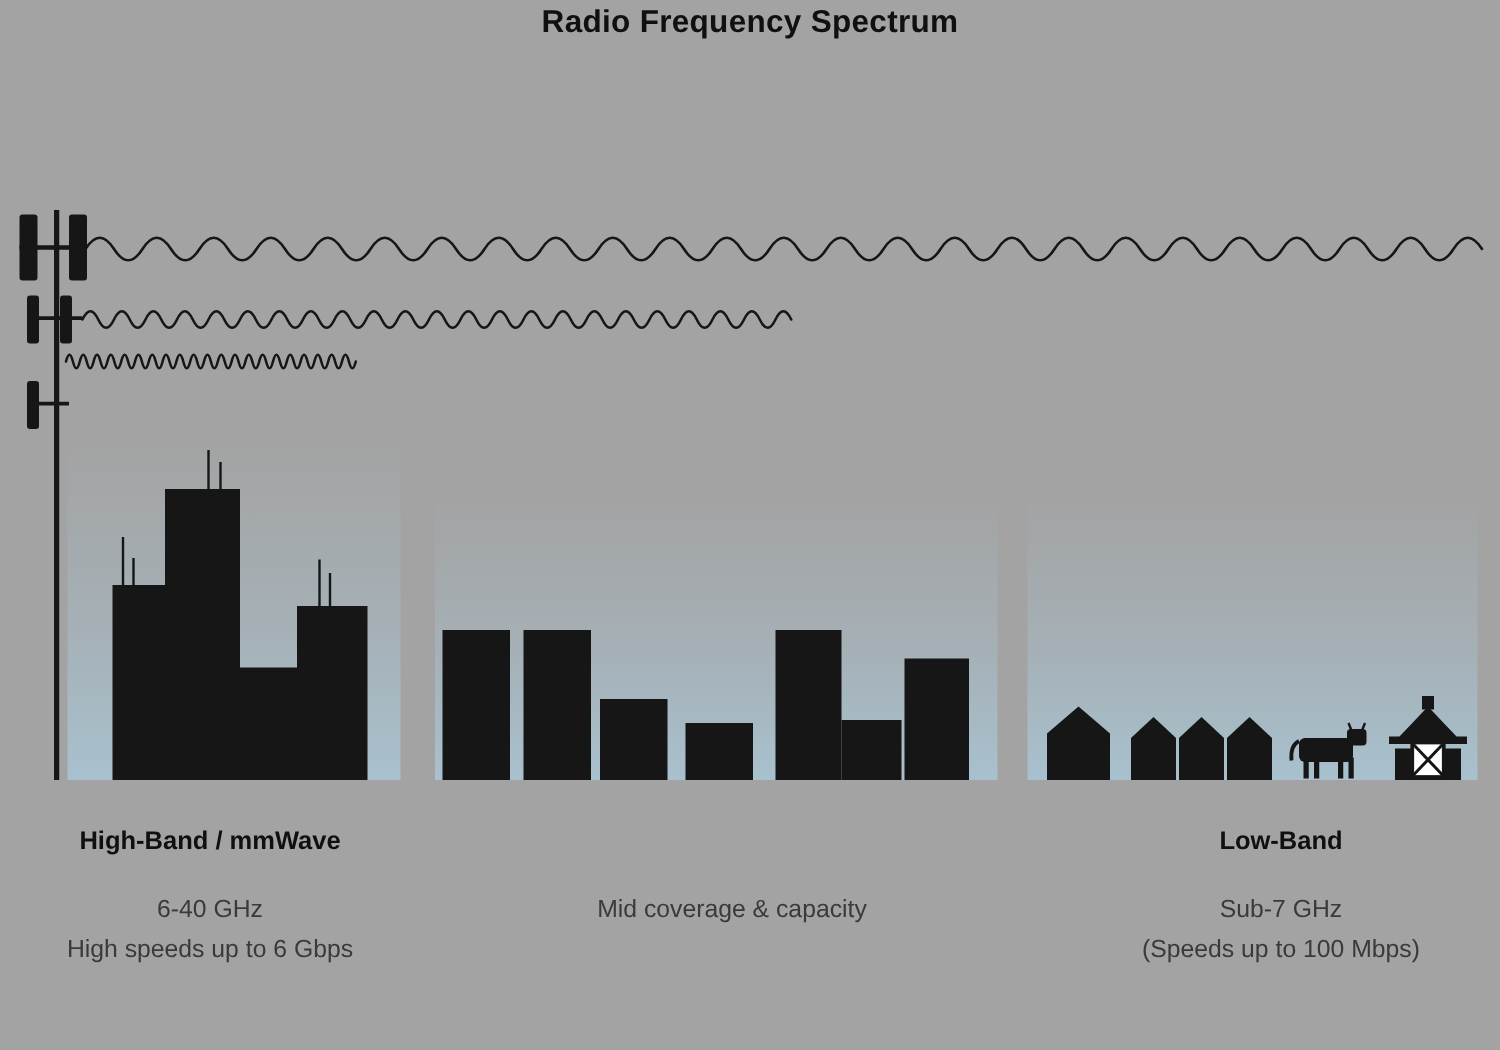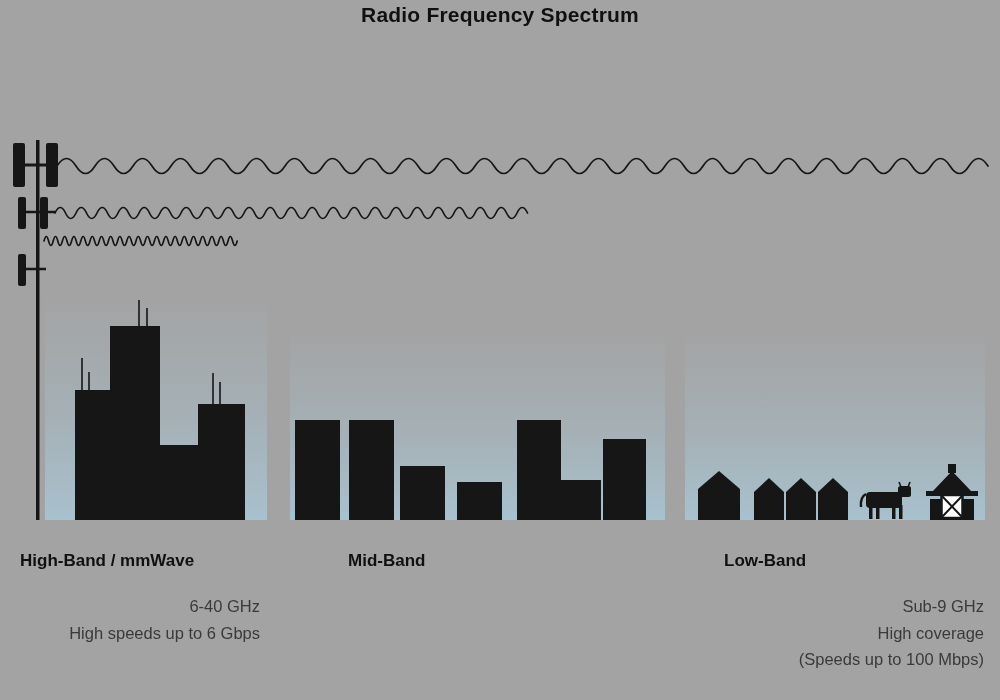--- a/index.html
+++ b/index.html
@@ -6,25 +6,25 @@
   .canvas{
     position:relative;width:1000px;height:700px;background:#a3a3a3;
     font-family:"Liberation Sans","DejaVu Sans",sans-serif;overflow:hidden;
   }
   .title{
     position:absolute;top:3px;left:0;width:1000px;text-align:center;
     font-size:21px;font-weight:700;color:#101010;letter-spacing:.2px;
   }
   svg{position:absolute;top:0;left:0;}
   .band-label{
-    position:absolute;top:551px;
+    position:absolute;top:551px;text-align:center;
     font-size:17px;font-weight:700;color:#101010;
   }
   .band-details{
-    position:absolute;top:593px;text-align:right;
+    position:absolute;top:593px;text-align:center;
     font-size:16.5px;font-weight:400;color:#3a3a3a;line-height:26.5px;
   }
   .lbl-high{left:20px;width:240px;}
   .lbl-mid{left:348px;width:280px;}
   .lbl-low{left:724px;width:260px;}
 </style>
 </head>
 <body>
 
 <div class="canvas">
@@ -108,30 +108,29 @@
         <polygon points="926,496 926,491 933,491 952,471 971,491 978,491 978,496"></polygon>
         <rect x="930" y="499" width="44" height="21"></rect>
         <rect x="941.5" y="495" width="21" height="23" fill="#ffffff" stroke="#161616" stroke-width="2.5"></rect>
         <line x1="942" y1="496" x2="962" y2="517" stroke="#161616" stroke-width="2"></line>
         <line x1="962" y1="496" x2="942" y2="517" stroke="#161616" stroke-width="2"></line>
       </g>
     </g>
   </svg>
 
   <div class="band-label lbl-high">High-Band / mmWave</div>
-  <div class="band-label lbl-mid">Mid-Band</div>
   <div class="band-label lbl-low">Low-Band</div>
 
   <div class="band-details lbl-high">
     <div>6-40 GHz</div>
     <div>High speeds up to 6 Gbps</div>
   </div>
 
   <div class="band-details lbl-mid">
+    <div>Mid coverage &amp; capacity</div>
   </div>
 
   <div class="band-details lbl-low">
-    <div>Sub-9 GHz</div>
-    <div>High coverage</div>
+    <div>Sub-7 GHz</div>
     <div>(Speeds up to 100 Mbps)</div>
   </div>
 
 </div>
 
 </body></html>

